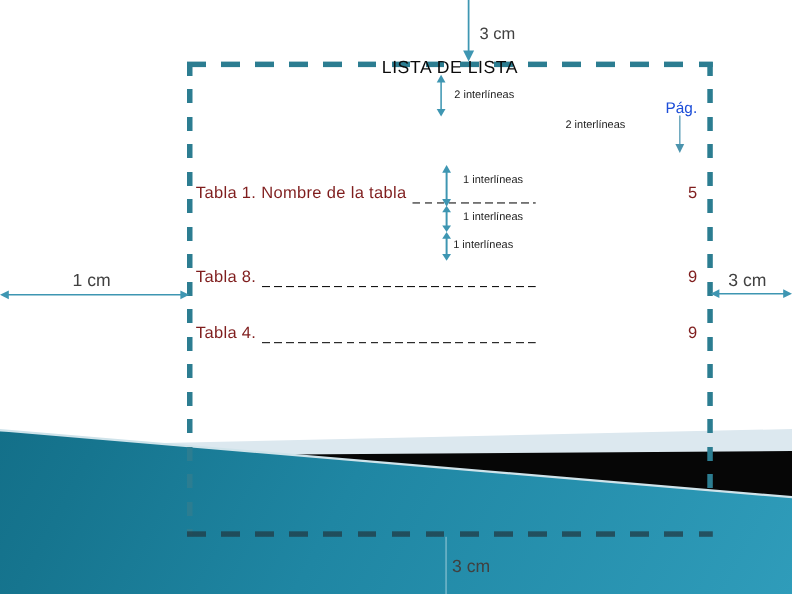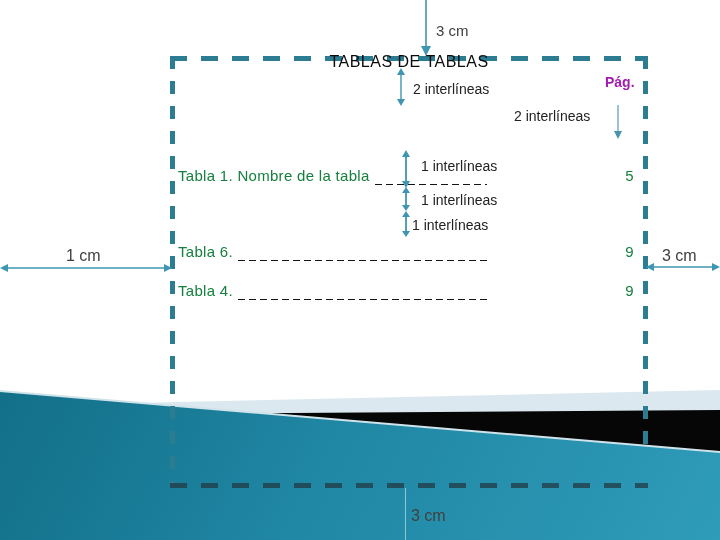--- a/index.html
+++ b/index.html
@@ -27,26 +27,26 @@
     background:repeating-linear-gradient(180deg,#2c7d91 0 13px,transparent 13px 25px);}
   .border-right{left:643px;top:56px;width:5px;height:391px;
     background:repeating-linear-gradient(180deg,#2c7d91 0 13px,transparent 13px 25px);}
   .border-bottom{left:170px;top:483px;width:478px;height:5px;
     background:repeating-linear-gradient(90deg,rgba(32,58,68,0.75) 0 17px,transparent 17px 31px);}
 
   
   .title{left:170px;top:53px;width:478px;text-align:center;
     font-size:16px;letter-spacing:.5px;color:#0b0b0b;}
   .cm-label{font-size:15px;color:#404040;white-space:nowrap;}
-  .small-label{font-size:14px;color:#222;white-space:nowrap;}
-  .pag{left:605px;top:74px;font-size:14px;font-weight:bold;color:#a21caf;}
+  .small-label{font-size:10px;color:#222;white-space:nowrap;}
+  .pag{left:605px;top:90px;font-size:14px;font-weight:normal;color:#1d4ed8;}
 
   
   .toc-row{left:178px;width:456px;height:21px;display:flex;align-items:baseline;
-    font-size:15px;letter-spacing:.3px;color:#15803d;}
+    font-size:15px;letter-spacing:.3px;color:#7f1d1d;}
   .toc-row .label{white-space:nowrap;}
   .toc-row .leader{flex:1;height:1px;align-self:flex-end;margin:0 0 3px 5px;
     background:repeating-linear-gradient(90deg,#151515 0 7px,transparent 7px 11px);}
   .toc-row .gap{width:123px;flex:0 0 auto;}
   .toc-row .page-num{width:24px;flex:0 0 auto;text-align:right;}
 
   .bottom-tick{left:405px;top:488px;width:1px;height:52px;background:rgba(235,246,250,.55);}
   svg{display:block;overflow:visible;}
 </style>
 </head>
@@ -64,33 +64,33 @@
   <div class="abs border-right"></div>
   <div class="abs border-bottom"></div>
 
   <div class="abs toc-row" style="top:167px">
     <span class="label">Tabla 1. Nombre de la tabla</span>
     <span class="leader"></span>
     <span class="gap"></span>
     <span class="page-num">5</span>
   </div>
   <div class="abs toc-row" style="top:243px">
-    <span class="label">Tabla 6.</span>
+    <span class="label">Tabla 8.</span>
     <span class="leader"></span>
     <span class="gap"></span>
     <span class="page-num">9</span>
   </div>
-  <div class="abs toc-row" style="top:282px">
+  <div class="abs toc-row" style="top:294px">
     <span class="label">Tabla 4.</span>
     <span class="leader"></span>
     <span class="gap"></span>
     <span class="page-num">9</span>
   </div>
 
-  <div class="abs title">TABLAS DE TABLAS</div>
+  <div class="abs title">LISTA DE LISTA</div>
   <div class="abs pag">Pág.</div>
 
   <svg class="abs" style="left:419px;top:0;width:14px;height:56px" viewBox="0 0 14 56">
     <line x1="7" y1="0" x2="7" y2="49" stroke="#3e96b2" stroke-width="1.6"></line>
     <polygon points="7,56 2,46 12,46" fill="#3e96b2"></polygon>
   </svg>
   <div class="abs cm-label" style="left:436px;top:22px">3 cm</div>
 
   <svg class="abs" style="left:394px;top:68px;width:14px;height:38px" viewBox="0 0 14 38">
     <line x1="7" y1="5" x2="7" y2="33" stroke="#3e96b2" stroke-width="1.4"></line>

